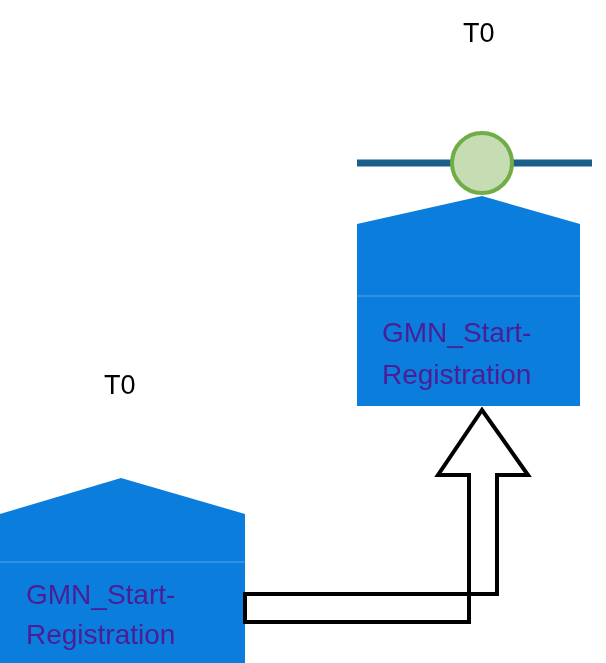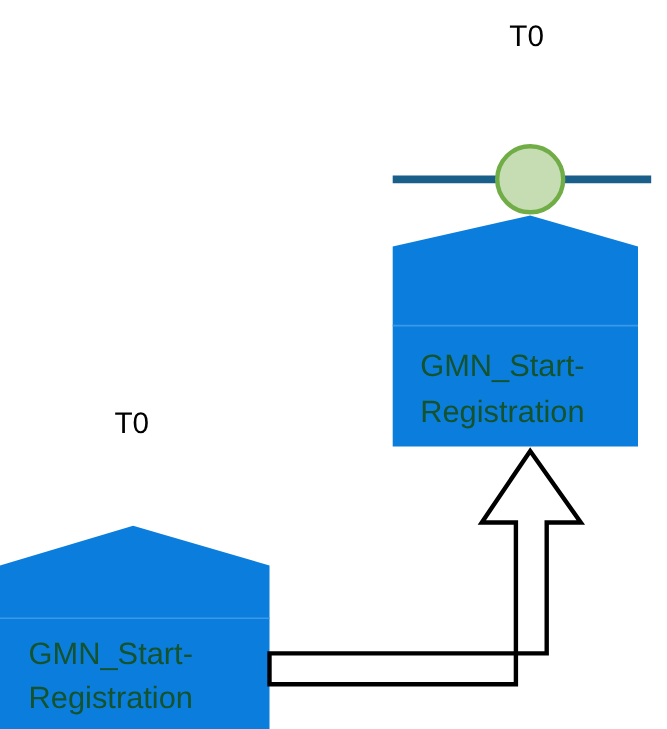--- a/index.html
+++ b/index.html
@@ -18,21 +18,21 @@
   .label-t0 {
     position: absolute;
     color: #000000;
     font-size: 27px;
     font-family: "Liberation Sans", sans-serif;
     line-height: 1;
     white-space: nowrap;
   }
   .shape-label {
     position: absolute;
-    color: #14532d;
+    color: #4c1d95;
     font-size: 28px;
     font-family: "Liberation Sans", sans-serif;
     line-height: 1.07;
     white-space: nowrap;
   }
   .svg-layer {
     position: absolute;
     left: 0;
     top: 0;
     width: 606px;

